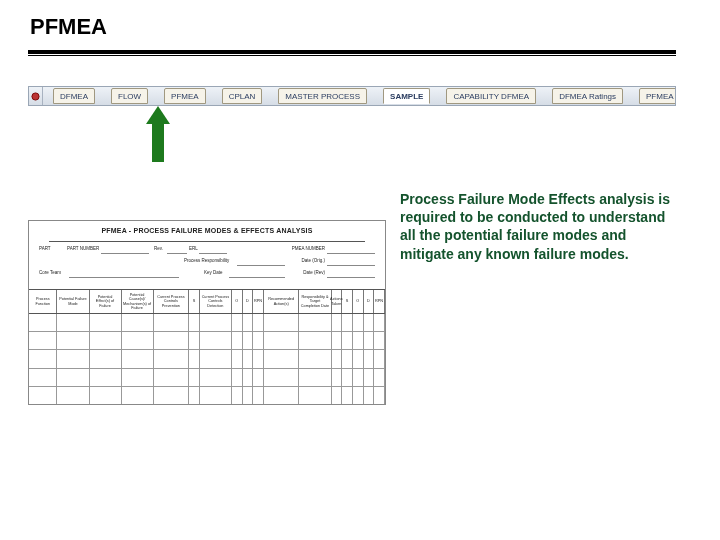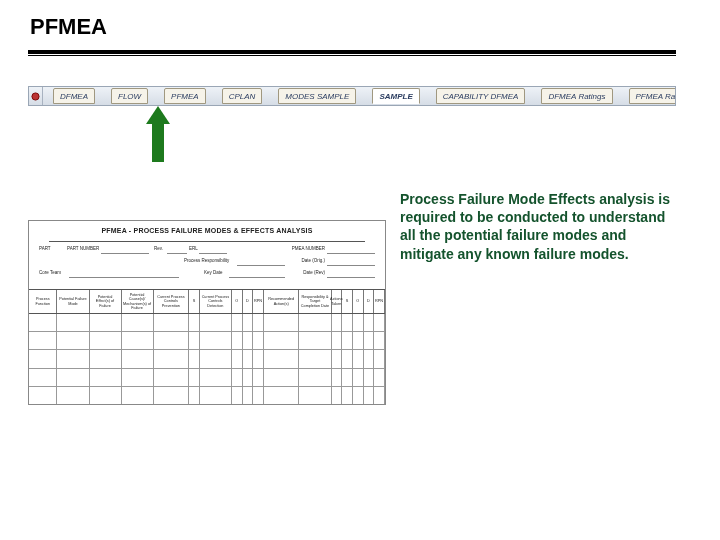--- a/index.html
+++ b/index.html
@@ -56,21 +56,20 @@
   .tab {
     position: relative;
     height: 16px;
     margin: 0 6px 0 10px;
     padding: 0 6px;
     background: #f6f3e9;
     border: 1px solid #a09880;
     border-radius: 2px 2px 0 0;
     display:flex; align-items:center;
     color:#2a3c60;
-    font-style:italic;
   }
   .tab.active {
     background:#fff;
     border-bottom-color:#fff;
     font-weight:700;
   }
   .arrow-up {
     position: absolute;
     top: 106px;
     left: 146px;
@@ -202,21 +201,21 @@
   <div class="recctrl">
     <svg width="9" height="9" viewBox="0 0 10 10">
         <circle cx="5" cy="5" r="4" fill="#b33" stroke="#700"></circle>
       </svg>
   </div>
   <div class="tabrow">
     <div class="tab">DFMEA</div>
     <div class="tab">FLOW</div>
     <div class="tab">PFMEA</div>
     <div class="tab">CPLAN</div>
-    <div class="tab">MODES SAMPLE</div>
+    <div class="tab">MASTER PROCESS</div>
     <div class="tab active">SAMPLE</div>
     <div class="tab">CAPABILITY DFMEA</div>
     <div class="tab">DFMEA Ratings</div>
     <div class="tab">PFMEA Ratings</div>
 
   </div>
 </div>
 
 <div class="arrow-up"></div>
 

